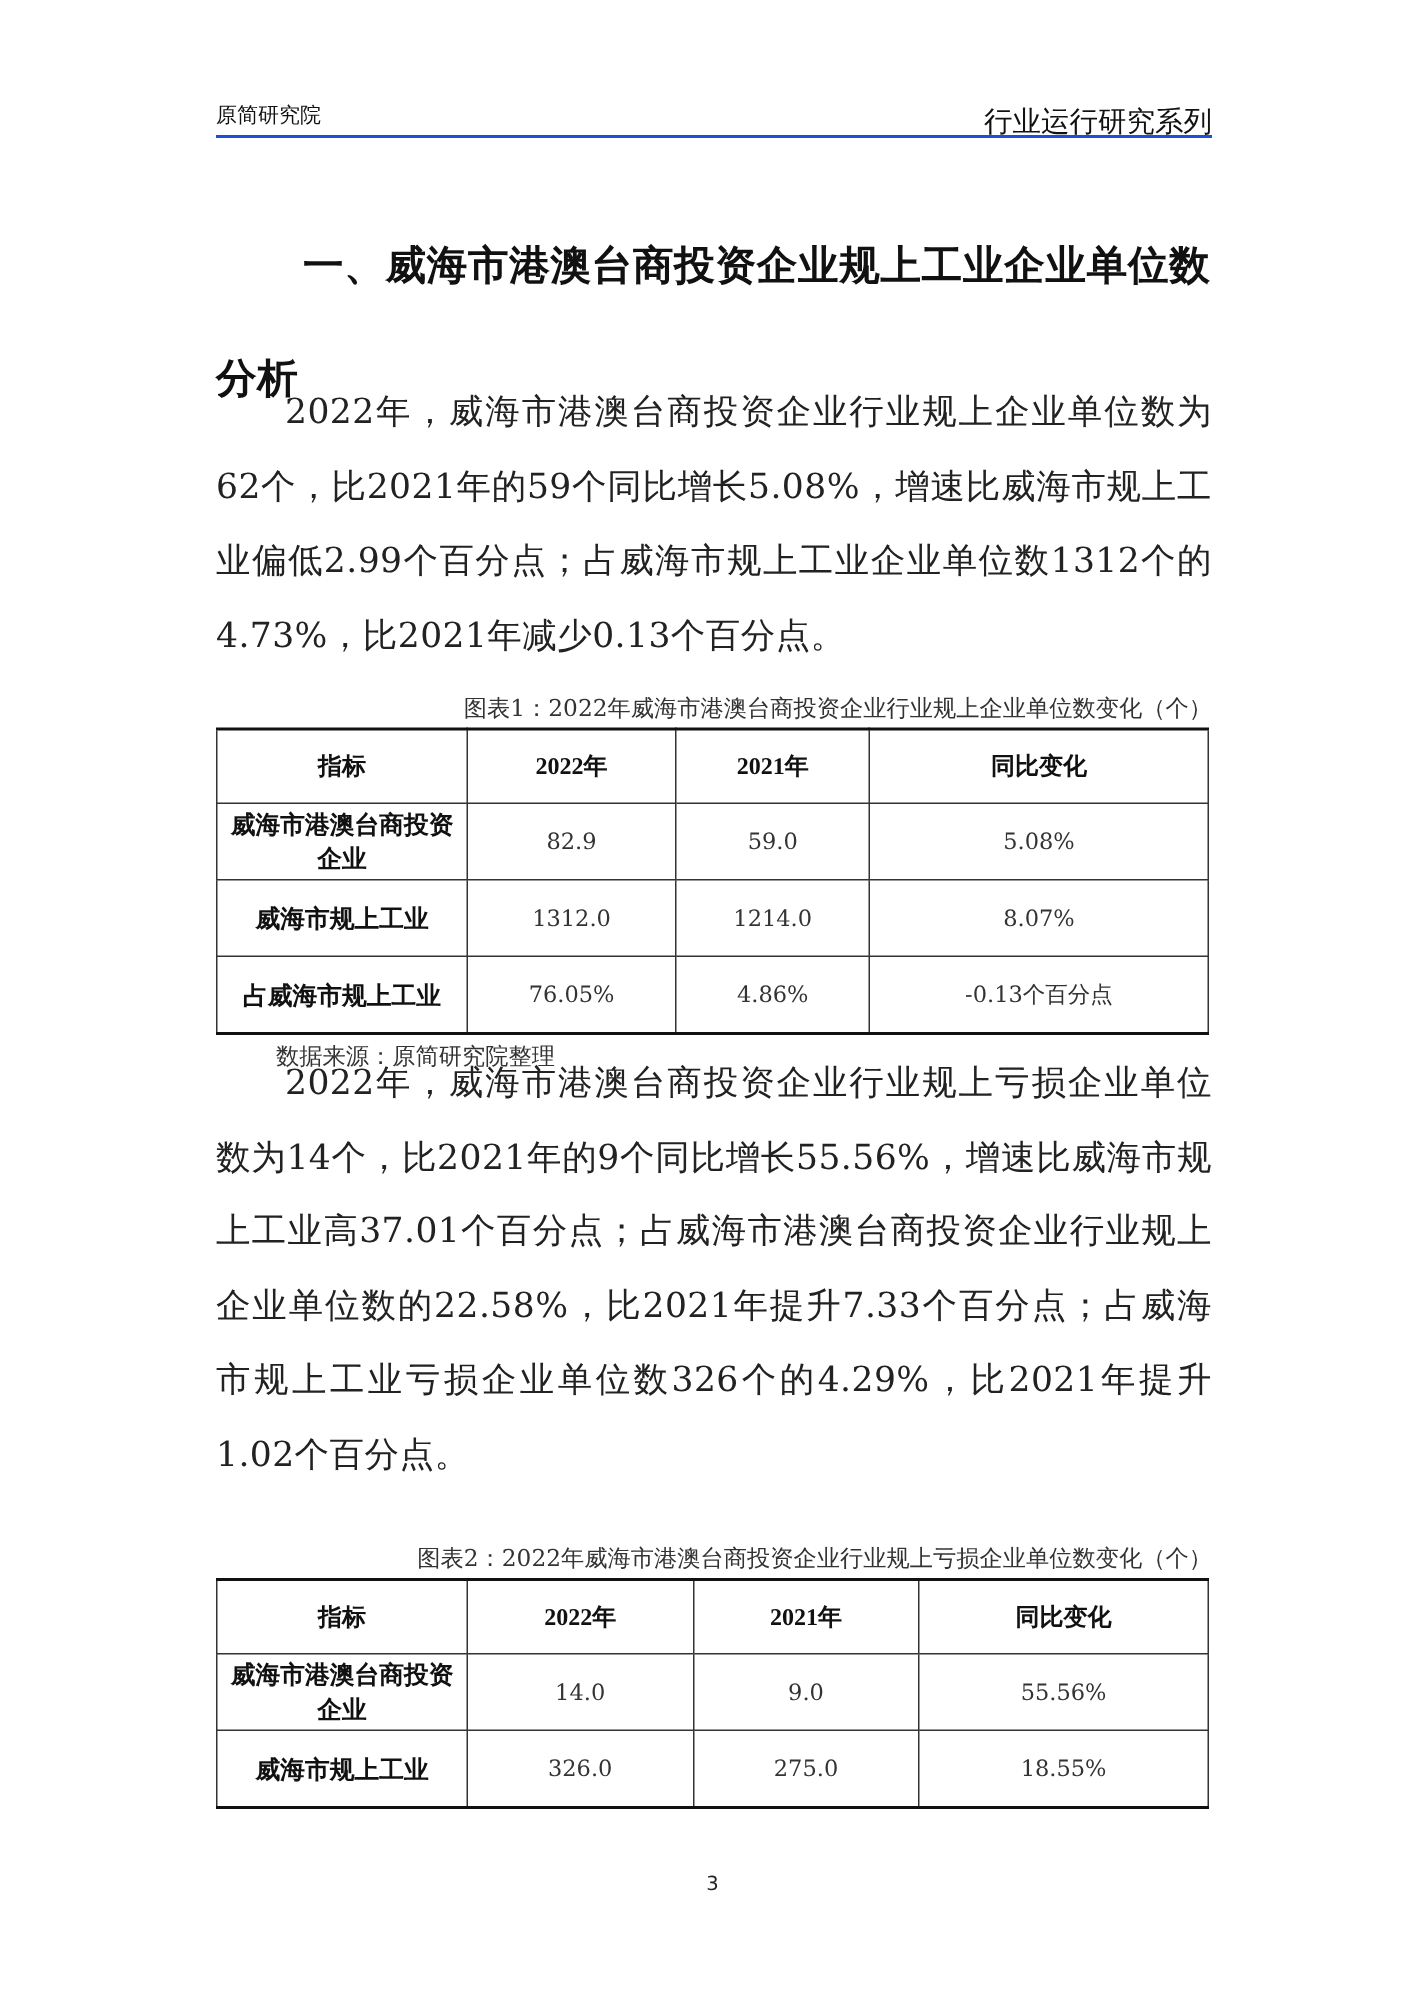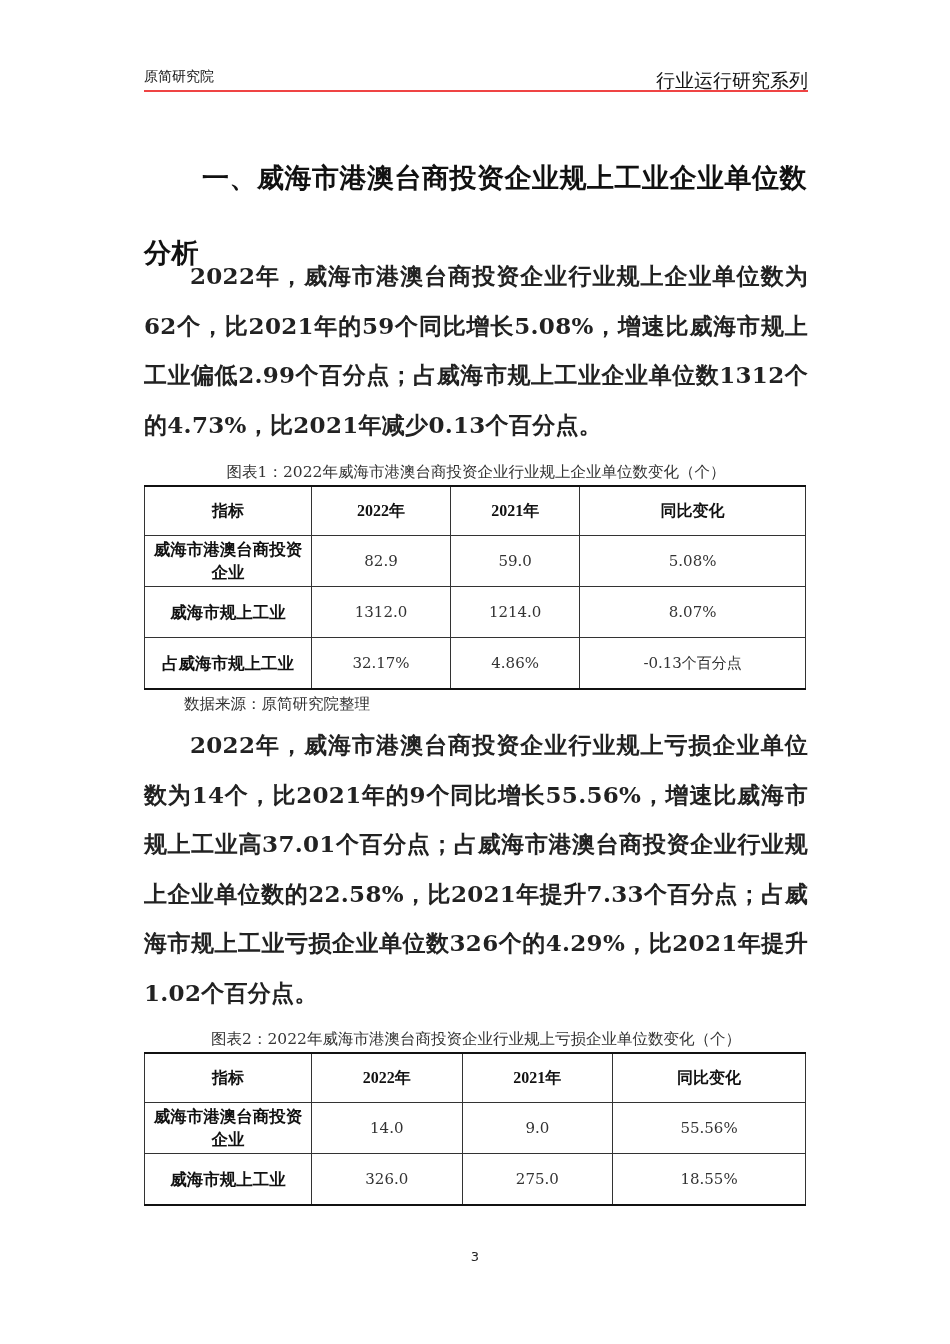--- a/index.html
+++ b/index.html
@@ -1,22 +1,22 @@
 <!DOCTYPE html>
 <html><head>
 <meta charset="utf-8">
 <style>
   html, body { margin:0; padding:0; background:#ffffff; }
   body { width:950px; height:1344px; position:relative; overflow:hidden; color:#111; font-family:"DejaVu Serif", serif; }
-  .header { position:absolute; left:144px; top:66px; width:664px; height:24px; border-bottom:2px solid #ef4444; }
+  .header { position:absolute; left:144px; top:66px; width:664px; height:24px; border-bottom:2px solid #1d4ed8; }
   .header .l { position:absolute; left:0; top:2px; font-family:"DejaVu Sans", sans-serif; font-size:14px; color:#111; }
   .header .r { position:absolute; right:0; top:2px; font-family:"DejaVu Sans", sans-serif; font-size:19px; color:#111; }
   .h1 { position:absolute; left:144px; top:140px; width:664px; font-family:"DejaVu Sans", sans-serif; font-weight:bold; font-size:27px; line-height:75px; color:#111; text-indent:58px; letter-spacing:0.5px; }
-  .para { position:absolute; left:144px; width:664px; font-size:23px; line-height:49.5px; color:#222; text-indent:46px; text-align:justify; text-align-last:left; letter-spacing:0.3px;font-weight:bold; }
-  .caption { position:absolute; left:144px; width:664px; font-size:15.5px; color:#333; text-align:center; white-space:nowrap; }
+  .para { position:absolute; left:144px; width:664px; font-size:23px; line-height:49.5px; color:#222; text-indent:46px; text-align:justify; text-align-last:left; letter-spacing:0.3px; }
+  .caption { position:absolute; left:144px; width:664px; font-size:15.5px; color:#333; text-align:right; white-space:nowrap; }
   table.t { position:absolute; left:144px; width:662px; border-collapse:collapse; border-top:2px solid #111; border-bottom:2px solid #111; }
   table.t td, table.t th { border:1px solid #333; text-align:center; vertical-align:middle; padding:0 4px; }
   table.t th { font-family:Liberation Serif, serif; font-weight:bold; font-size:16px; color:#111; height:48px; }
   table.t td.lab { font-family:"DejaVu Sans", sans-serif; font-weight:bold; font-size:16.5px; line-height:23px; color:#111; width:158px; }
   table.t td.val { font-size:15px; color:#333; height:49px; }
   .source { position:absolute; left:184px; top:694px; font-size:15.5px; color:#333; }
   .pagenum { position:absolute; left:0; width:950px; top:1249px; text-align:center; font-family:"DejaVu Sans", sans-serif; font-size:13px; color:#222; }
 </style>
 </head>
 <body>
@@ -47,30 +47,30 @@
     <td class="val">5.08%</td>
   </tr>
   <tr>
     <td class="lab" style="height:50px;">威海市规上工业</td>
     <td class="val">1312.0</td>
     <td class="val">1214.0</td>
     <td class="val">8.07%</td>
   </tr>
   <tr>
     <td class="lab" style="height:50px;margin-left:12px;">占威海市规上工业</td>
-    <td class="val">32.17%</td>
+    <td class="val">76.05%</td>
     <td class="val">4.86%</td>
     <td class="val">-0.13个百分点</td>
   </tr>
 </tbody>
   </table>
 
 <div class="source">数据来源：原简研究院整理</div>
 
-<div class="para" style="top:720px;">2022年，威海市港澳台商投资企业行业规上亏损企业单位数为14个，比2021年的9个同比增长55.56%，增速比威海市规上工业高37.01个百分点；占威海市港澳台商投资企业行业规上企业单位数的22.58%，比2021年提升7.33个百分点；占威海市规上工业亏损企业单位数326个的4.29%，比2021年提升1.02个百分点。</div>
+<div class="para" style="top:698px;">2022年，威海市港澳台商投资企业行业规上亏损企业单位数为14个，比2021年的9个同比增长55.56%，增速比威海市规上工业高37.01个百分点；占威海市港澳台商投资企业行业规上企业单位数的22.58%，比2021年提升7.33个百分点；占威海市规上工业亏损企业单位数326个的4.29%，比2021年提升1.02个百分点。</div>
 
 <div class="caption" style="top:1029px;">图表2：2022年威海市港澳台商投资企业行业规上亏损企业单位数变化（个）</div>
 
 <table class="t" style="top:1052px;">
   <tbody>
       <tr>
     <th>指标</th>
     <th>2022年</th>
     <th>2021年</th>
     <th>同比变化</th>

